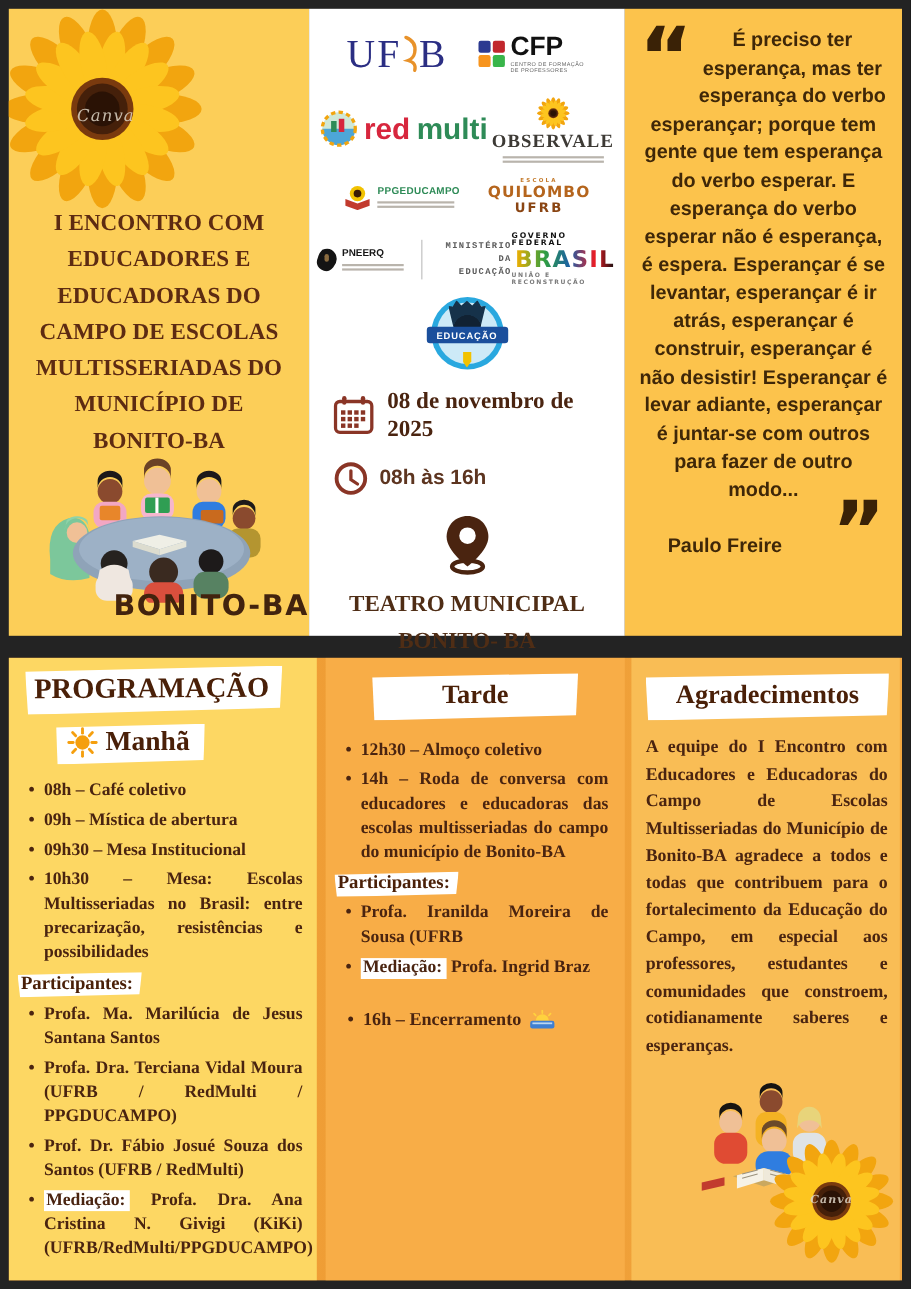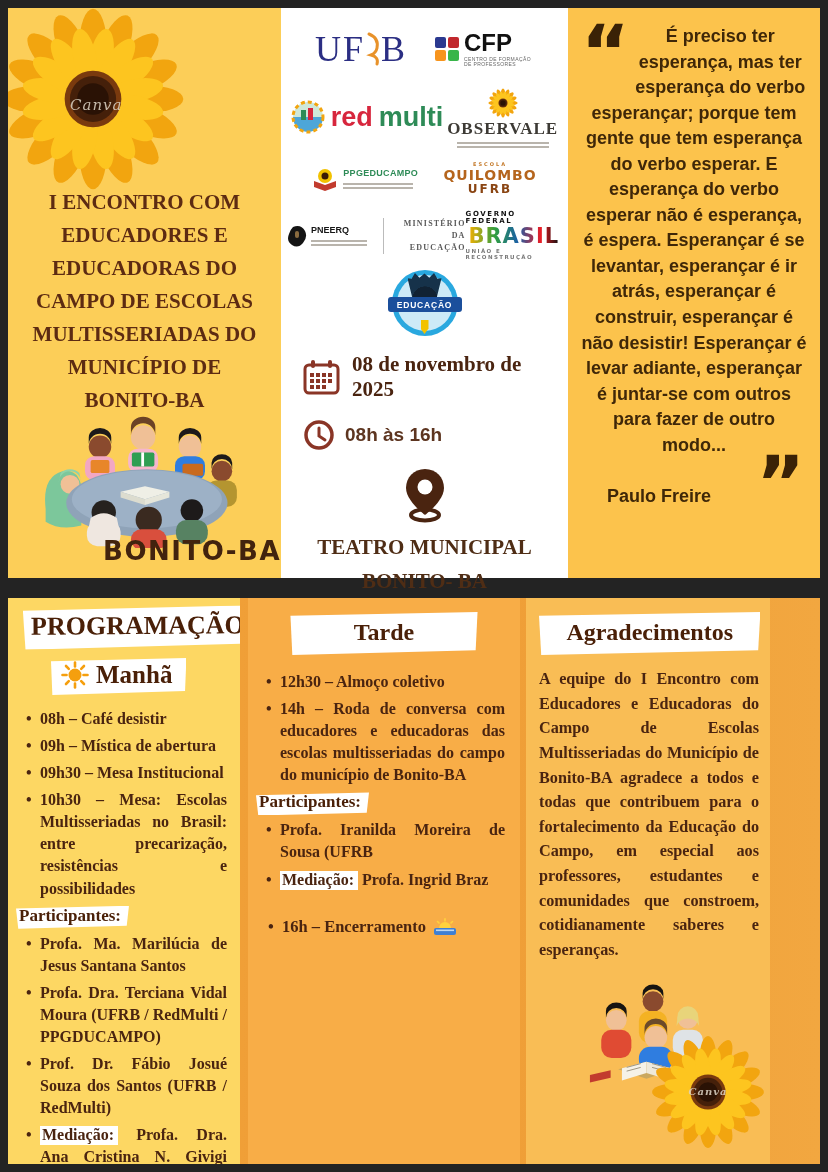--- a/index.html
+++ b/index.html
@@ -44,21 +44,21 @@
   .tiny-bars i{display:block;height:2px;background:#b9b4ac;margin-top:2px;}
   .logo-ppg{display:flex;align-items:center;gap:5px;}
   .ppg-name{font-family:"Liberation Sans",sans-serif;font-weight:800;font-size:9px;color:#2e8b57;letter-spacing:.3px;}
   .logo-quilombo{display:flex;flex-direction:column;align-items:center;line-height:1;font-family:"DejaVu Sans",sans-serif;}
   .qui-escola{font-size:5px;letter-spacing:2px;color:#c47a2b;font-weight:700;}
   .qui-name{font-size:14px;font-weight:800;color:#b5651d;letter-spacing:1px;margin-top:1px;}
   .qui-ufrb{font-size:12px;font-weight:800;color:#8a4513;letter-spacing:2px;margin-top:1px;}
   .logo-pneerq{display:flex;align-items:center;gap:4px;}
   .pq-name{font-family:"Liberation Sans",sans-serif;font-weight:900;font-size:9px;color:#161616;}
   .logo-mec{border-left:1px solid #bbb;padding-left:10px;margin-left:16px;
-            font-family:Liberation Serif, serif;font-weight:700;font-size:8px;color:#5a5a5a;
+            font-family:Liberation Mono, monospace;font-weight:700;font-size:8px;color:#5a5a5a;
             letter-spacing:1.2px;text-align:right;line-height:1.5;}
   .logo-gov{display:flex;flex-direction:column;align-items:center;line-height:1;font-family:"DejaVu Sans",sans-serif;}
   .gov-top{font-size:7px;font-weight:800;color:#121212;letter-spacing:1.6px;}
   .gov-name{font-size:21px;font-weight:800;letter-spacing:1px;margin-top:1px;
             background:linear-gradient(90deg,#f9b000 0%,#2f9e41 30%,#1b5fa7 55%,#ec1c24 80%,#111 100%);
             -webkit-background-clip:text;background-clip:text;color:transparent;}
   .gov-sub{font-size:5.5px;font-weight:700;color:#7a7a7a;letter-spacing:1.4px;margin-top:2px;}
   .logo-bonito{background:#e9e7e4;padding:8px 18px;display:flex;flex-direction:column;align-items:center;line-height:1;}
   .bon-name{font-family:"DejaVu Sans",sans-serif;font-weight:800;font-size:19px;color:#2e7d32;margin-top:3px;}
   .bon-sub{font-size:5.5px;letter-spacing:2px;color:#2e7d32;font-family:"Liberation Sans",sans-serif;margin-top:2px;}
@@ -89,21 +89,21 @@
   .quote-bottom{position:relative;margin-top:2px;height:64px;}
   .closequote{position:absolute;right:2px;top:-14px;font-size:74px;line-height:1;}
   .quote-author{position:absolute;left:0;right:70px;top:26px;text-align:center;
                 font-family:"Liberation Sans",sans-serif;font-weight:700;font-size:18px;color:#3f2708;}
 
   
   .bottom-section{position:absolute;left:8px;top:598px;width:812px;height:566px;
                   background:linear-gradient(90deg,#f3a63e,#ee9b33 45%,#f2a740);display:flex;overflow:hidden;
                   color:#4a2410;font-weight:700;}
   .bcol{box-sizing:border-box;overflow:hidden;}
-  .bcol1{width:232px;background:#fdd763;padding:8px 13px 0 15px;}
+  .bcol1{width:280px;background:#fdd763;padding:8px 13px 0 15px;}
   .bcol2{width:272px;background:#f8ad47;margin-left:8px;padding:8px 15px 0 15px;}
   .bcol3{width:244px;background:#f9bd55;margin-left:6px;padding:8px 11px 0 13px;}
   .wbox{background:#ffffff;clip-path:polygon(0 9%,100% 0,99% 89%,1% 100%);}
   .h-program{display:inline-block;font-size:26px;padding:5px 12px 8px 8px;transform:rotate(-.4deg);color:#4a2008;}
   .h-manha{display:inline-flex;align-items:center;gap:7px;font-size:25px;margin:9px 0 7px 28px;
            padding:3px 14px 6px 10px;color:#4a2008;}
   .h-center{display:block;text-align:center;font-size:24px;color:#4a2008;padding:7px 4px 9px;}
   .h-tarde{width:74%;margin:6px auto 16px;}
   .h-agrade{width:97%;margin:6px auto 12px;}
   ul.plist{list-style:none;margin:6px 0 0 0;padding:0 0 0 17px;}
@@ -400,21 +400,21 @@
               <line x1="22.5" y1="14" x2="26.5" y2="14"></line>
             <line x1="5" y1="5" x2="7.8" y2="7.8"></line>
               <line x1="20.2" y1="20.2" x2="23" y2="23"></line>
             <line x1="5" y1="23" x2="7.8" y2="20.2"></line>
               <line x1="20.2" y1="7.8" x2="23" y2="5"></line>
           </g>
         </svg>
         <span>Manhã</span>
       </span>
       <ul class="plist">
-        <li>08h – Café desistir</li>
+        <li>08h – Café coletivo</li>
         <li>09h – Mística de abertura</li>
         <li>09h30 – Mesa Institucional</li>
         <li>10h30 – Mesa: Escolas Multisseriadas no Brasil: entre precarização, resistências e possibilidades</li>
       </ul>
       <span class="label-box">Participantes:</span>
       <ul class="plist" style="margin-top:0">
         <li>Profa. Ma. Marilúcia de Jesus Santana Santos</li>
         <li>Profa. Dra. Terciana Vidal Moura (UFRB / RedMulti / PPGDUCAMPO)</li>
         <li>Prof. Dr. Fábio Josué Souza dos Santos (UFRB / RedMulti)</li>
         <li><span class="hl">Mediação:</span> <span>Profa. Dra. Ana Cristina N. Givigi (KiKi) (UFRB/RedMulti/PPGDUCAMPO)</span></li>

